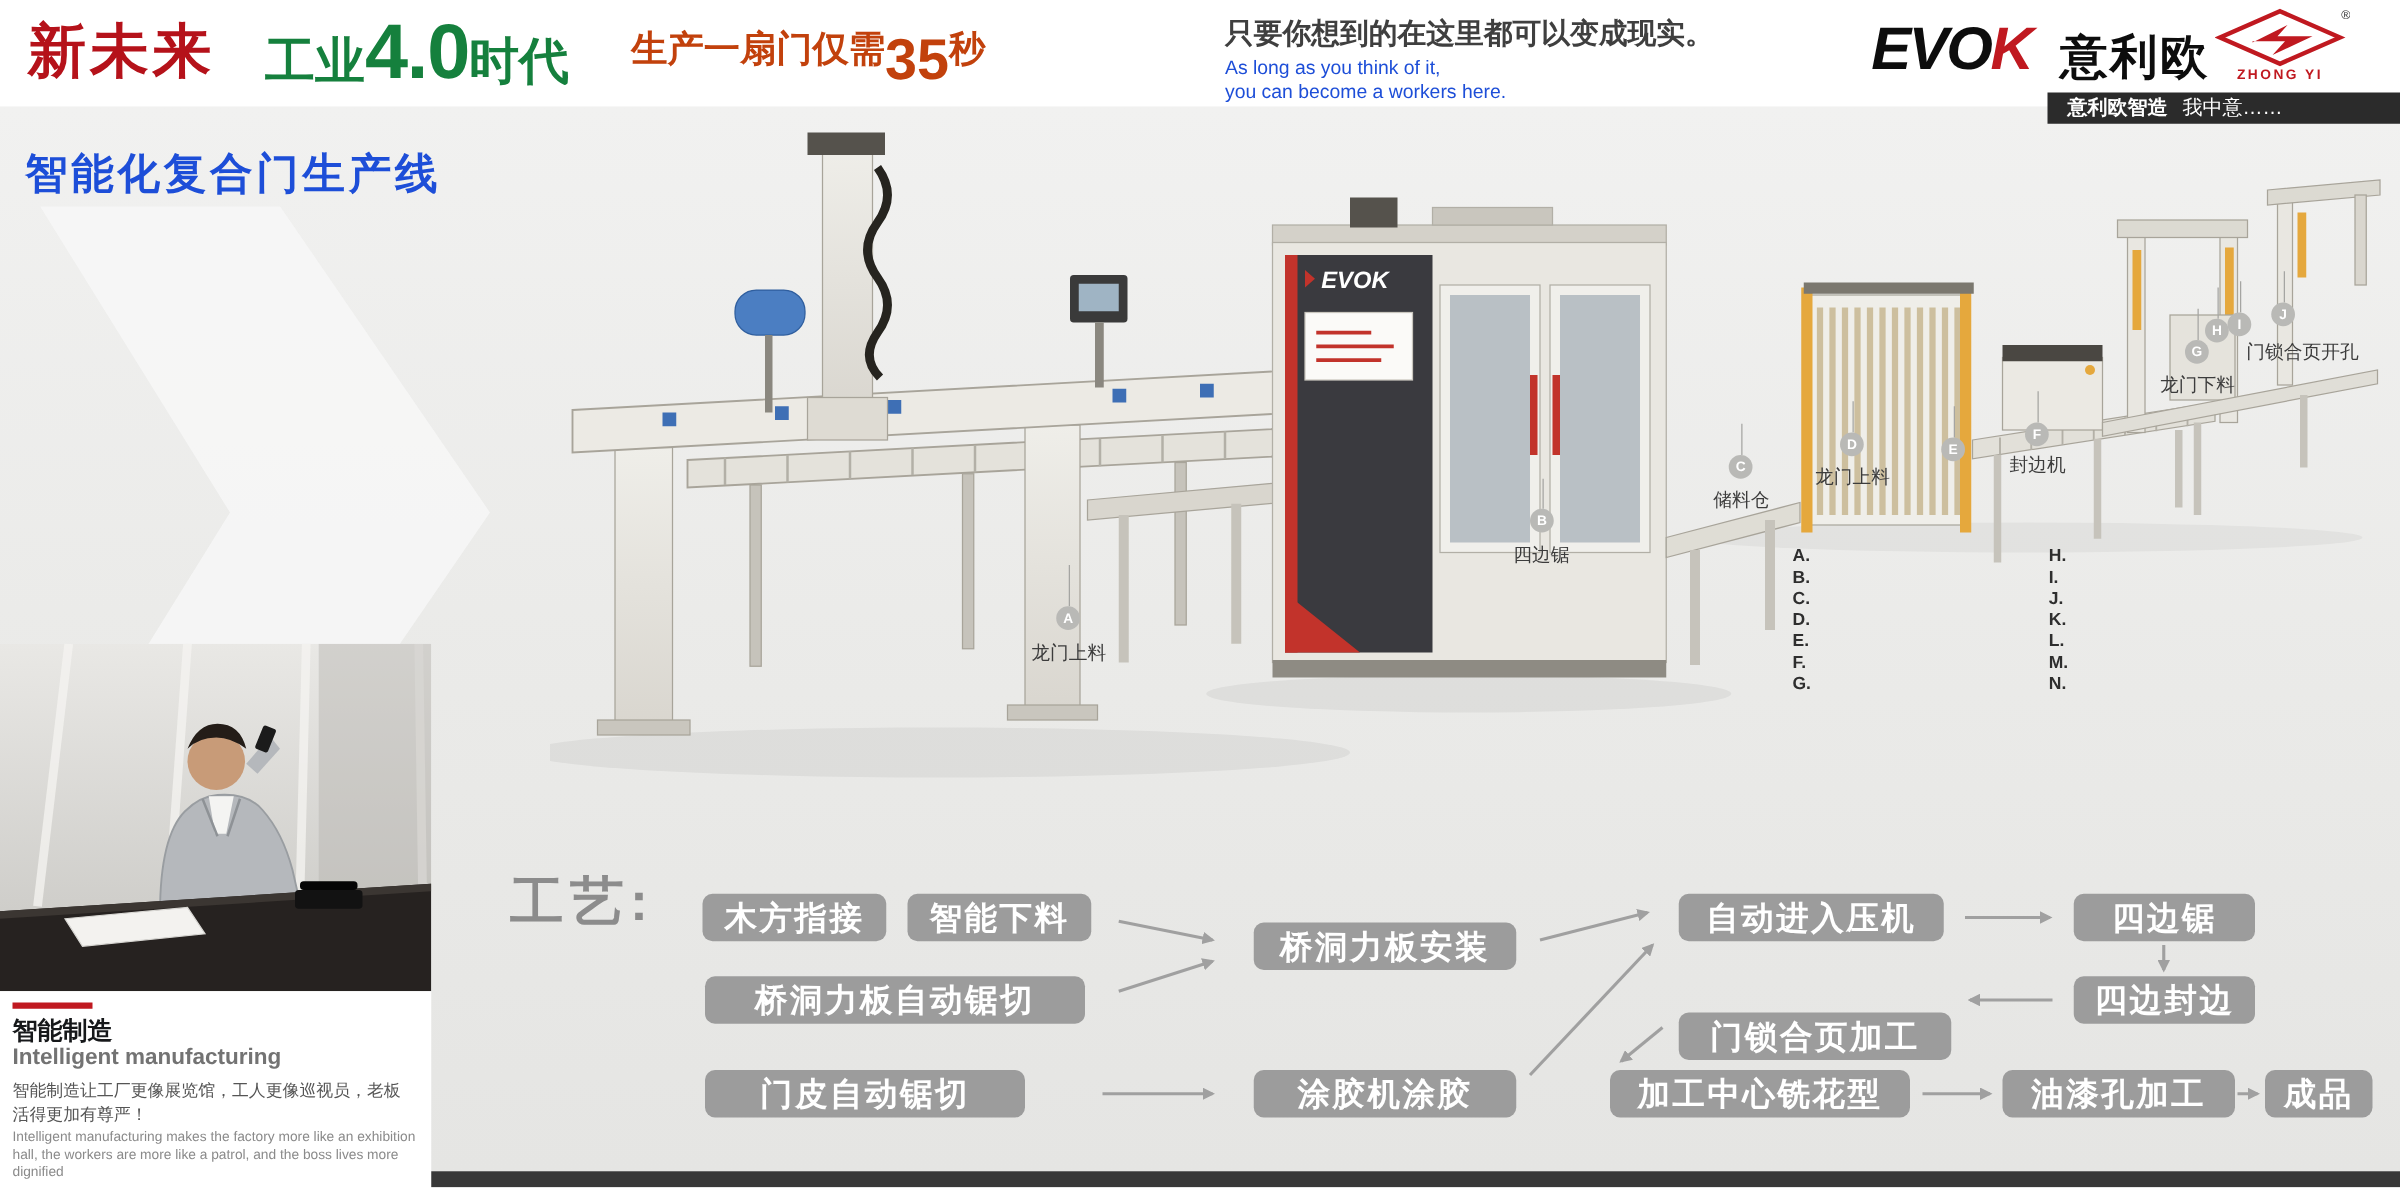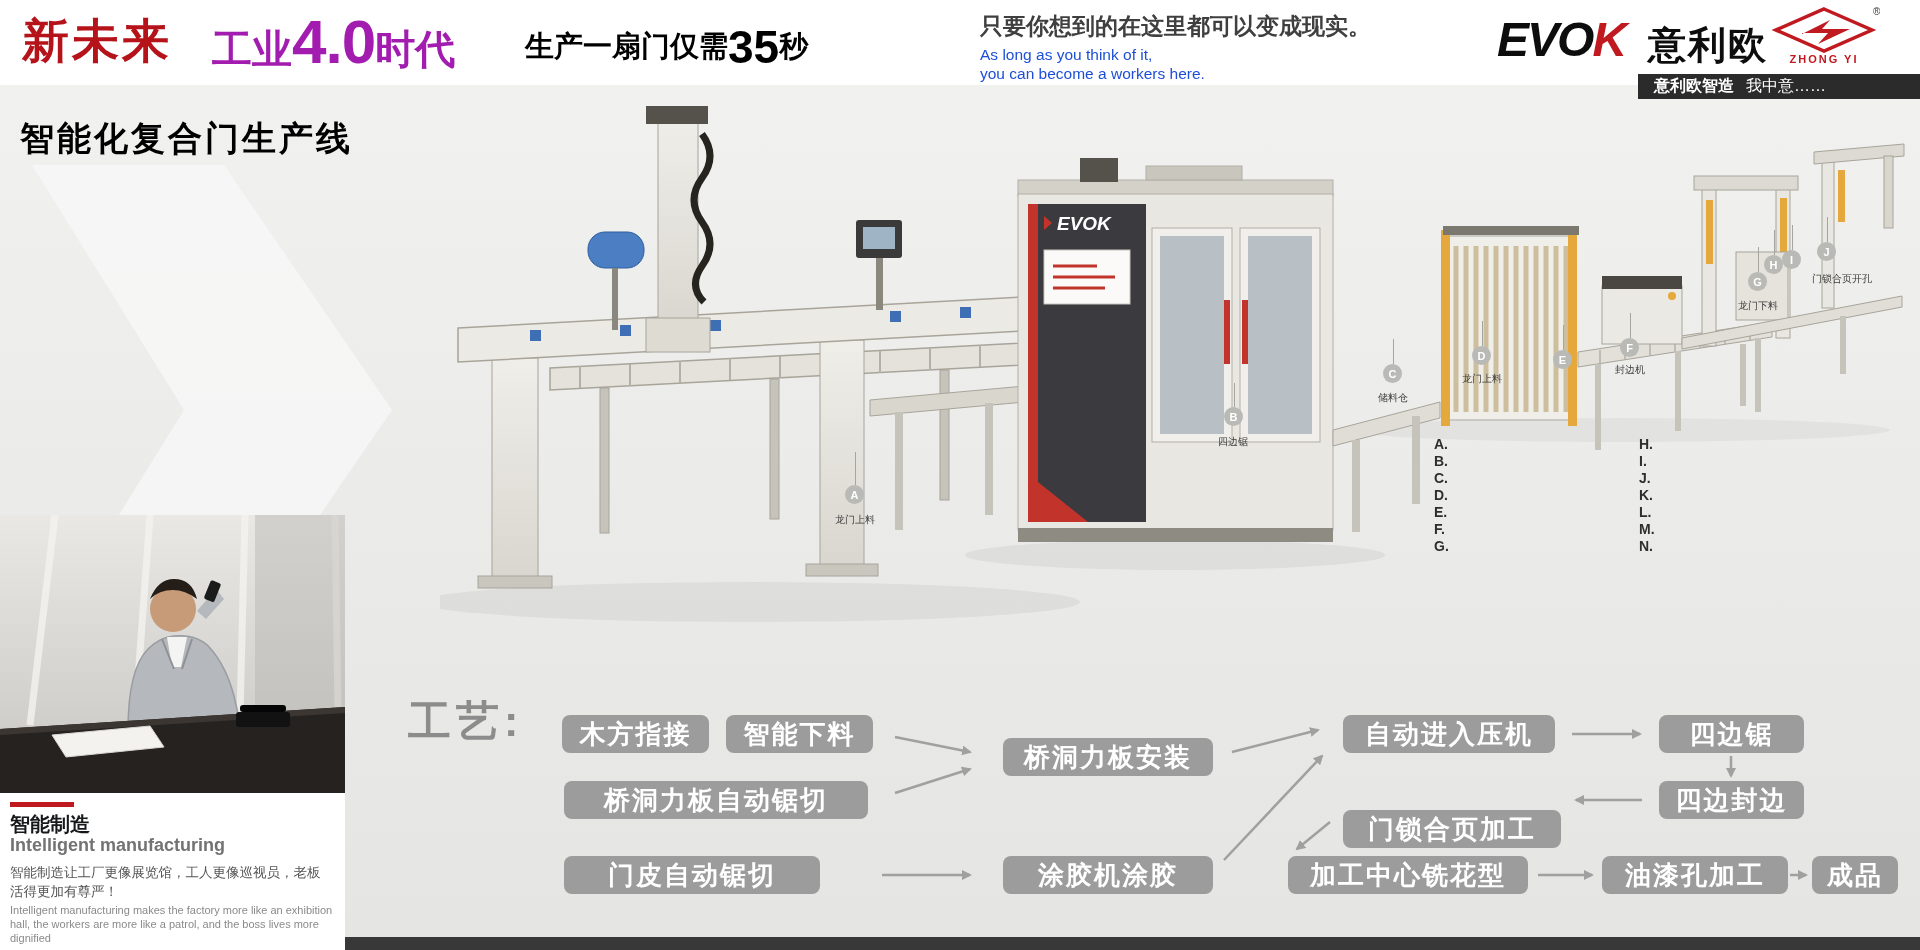--- a/index.html
+++ b/index.html
@@ -4,48 +4,48 @@
 <style>
   html,body{margin:0;padding:0;}
   #root{position:relative;width:1920px;height:950px;background:#fff;overflow:hidden;
         font-family:"Liberation Sans","DejaVu Sans",sans-serif;}
   
   .main-area{position:absolute;left:0;top:85px;width:1920px;height:852px;
              background:linear-gradient(180deg,#f1f1f0 0%,#eaeae8 55%,#e5e5e3 100%);}
   .chevron{position:absolute;left:0;top:165px;width:400px;height:490px;background:#f8f8f7;opacity:.8;
            clip-path:polygon(8% 0,56% 0,98% 50%,56% 100%,8% 100%,46% 50%);}
   .machinery{position:absolute;left:440px;top:100px;width:1470px;height:550px;}
-  .main-title{position:absolute;left:20px;top:116px;font-size:34px;font-weight:900;color:#000000;letter-spacing:3px;}
+  .main-title{position:absolute;left:20px;top:116px;font-size:34px;font-weight:900;color:#1d4ed8;letter-spacing:3px;}
   
   .co{position:absolute;width:19px;height:19px;border-radius:50%;background:#b9b9b6;color:#fff;
       font-size:11px;font-weight:bold;display:flex;align-items:center;justify-content:center;}
   .co-line{position:absolute;width:1px;background:#a5a5a2;}
-  .co-label{position:absolute;transform:translateX(-50%);font-size:10px;color:#3c3c3c;white-space:nowrap;}
+  .co-label{position:absolute;transform:translateX(-50%);font-size:15px;color:#3c3c3c;white-space:nowrap;}
   .legend{position:absolute;font-size:14px;font-weight:bold;color:#2e2e2e;line-height:17px;}
   
   .proc-label{position:absolute;left:408px;top:693px;font-size:43px;font-weight:900;color:#8c8c8c;letter-spacing:5px;}
   .btn{position:absolute;height:38px;background:#9c9c9c;border-radius:8px;color:#fff;font-weight:bold;
        font-size:26px;letter-spacing:2px;display:flex;align-items:center;justify-content:center;}
   .arrows{position:absolute;left:540px;top:700px;width:1380px;height:210px;}
   
   .photo{position:absolute;left:0;top:515px;width:345px;height:278px;}
   .panel-text{position:absolute;left:0;top:793px;width:345px;height:157px;background:#fff;}
   .red-bar{position:absolute;left:10px;top:9px;width:64px;height:5px;background:#c01920;}
   .pt-cn{position:absolute;left:10px;top:18px;font-size:20px;font-weight:bold;color:#16181a;}
   .pt-en{position:absolute;left:10px;top:42px;font-size:18px;font-weight:bold;color:#737373;}
   .pd-cn{position:absolute;left:10px;top:70px;width:322px;font-size:13.5px;line-height:19px;color:#555;}
   .pd-en{position:absolute;left:10px;top:110px;width:332px;font-size:11px;line-height:14px;color:#8a8a8a;}
   .bottom-bar{position:absolute;left:345px;top:937px;width:1575px;height:13px;background:#383838;}
   
   .header{position:absolute;left:0;top:0;width:1920px;height:85px;background:#fff;}
   .h-red{position:absolute;left:22px;top:10px;font-size:47px;font-weight:900;color:#b5121a;letter-spacing:3px;}
-  .h-industry{position:absolute;left:212px;top:6px;display:flex;align-items:baseline;color:#a21caf;font-weight:900;}
+  .h-industry{position:absolute;left:212px;top:6px;display:flex;align-items:baseline;color:#15803d;font-weight:900;}
   .hi-a{font-size:40px;}
   .hi-b{font-size:62px;letter-spacing:-1px;}
-  .h-speed{position:absolute;left:525px;top:20px;display:flex;align-items:center;color:#000000;font-weight:bold;}
+  .h-speed{position:absolute;left:505px;top:20px;display:flex;align-items:flex-start;color:#c2410c;font-weight:bold;}
   .hs-a{font-size:29px;}
   .hs-b{font-size:46px;font-weight:900;}
   .h-tagline{position:absolute;left:980px;top:11px;}
   .ht-cn{font-size:23px;font-weight:bold;color:#3f3f3f;margin-bottom:3px;}
   .ht-en{font-size:15.5px;color:#1d4ed8;line-height:19px;}
   .h-evok{position:absolute;left:1497px;top:12px;font-size:48px;font-weight:900;font-style:italic;letter-spacing:-2px;}
   .ev-b{color:#0d0d0d;}
   .ev-r{color:#c01920;}
   .h-evok-cn{position:absolute;left:1648px;top:20px;font-size:38px;font-weight:900;color:#0d0d0d;letter-spacing:2px;}
   .h-zy{position:absolute;left:1772px;top:5px;width:108px;height:60px;}

